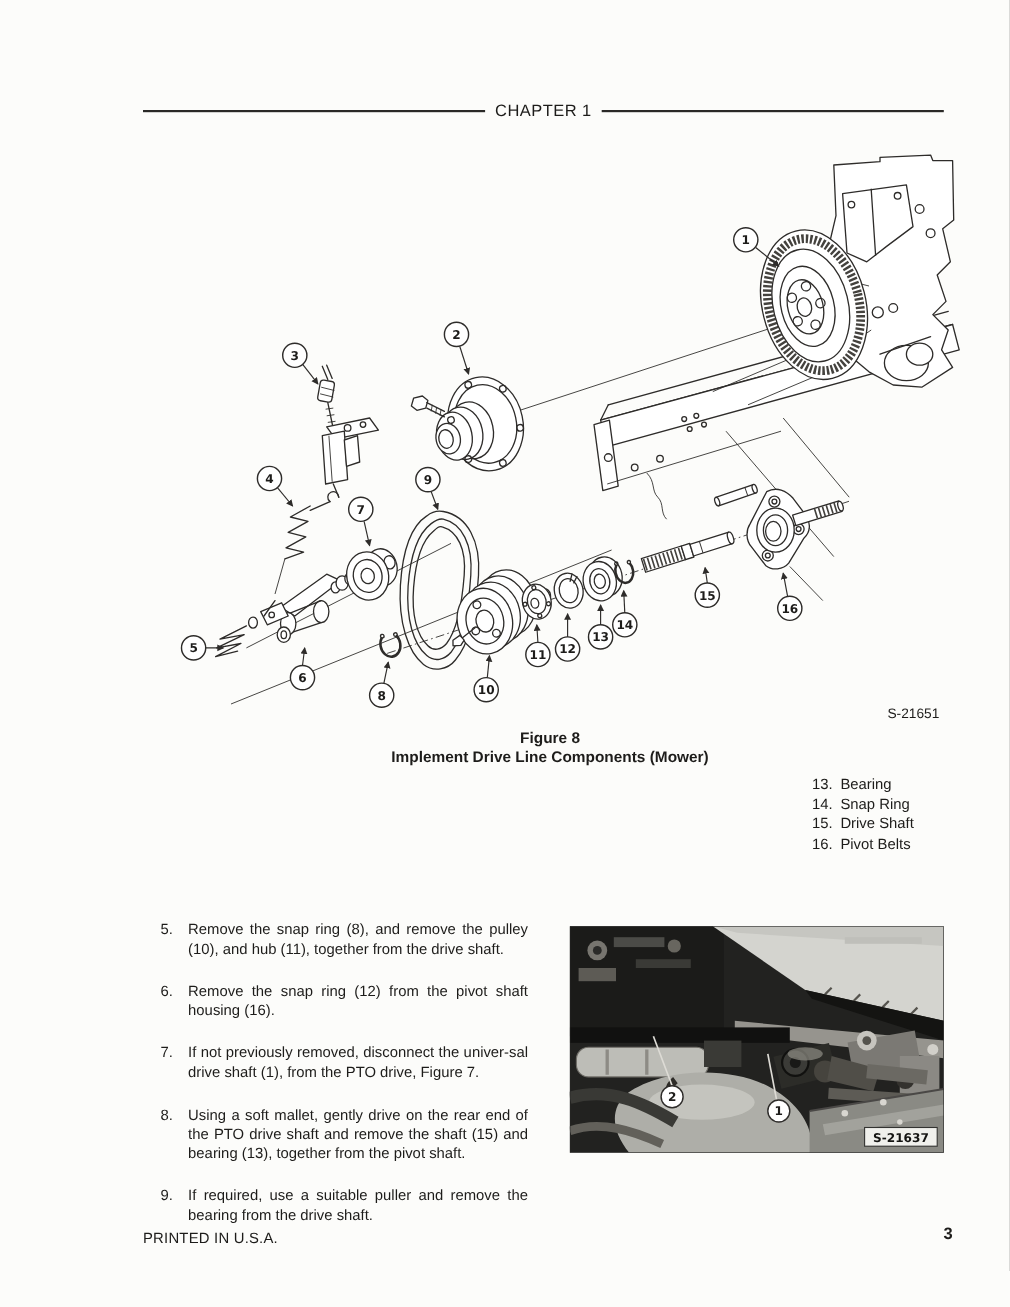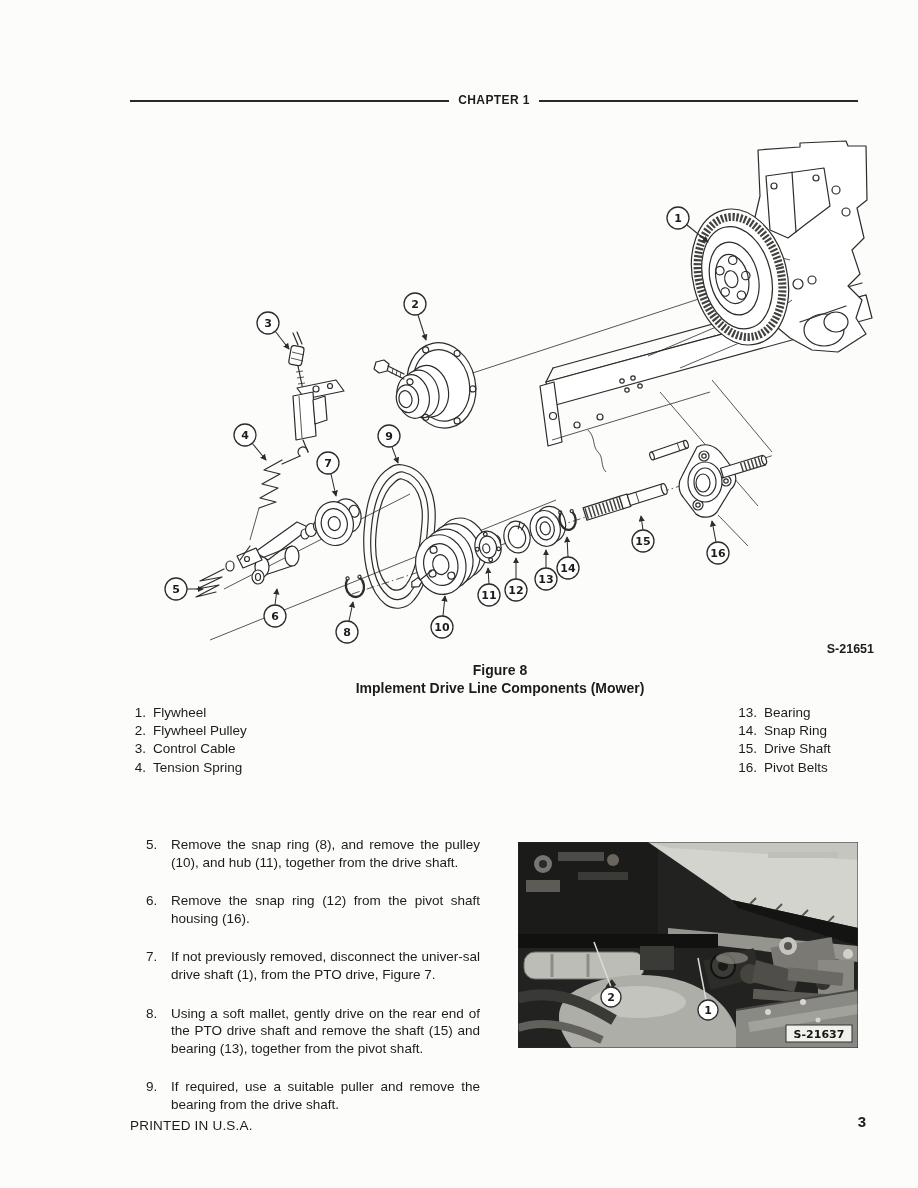--- a/index.html
+++ b/index.html
@@ -2,25 +2,25 @@
 <html><head>
 <meta charset="utf-8">
 <style>
   html,body{margin:0;padding:0;background:#9a9a98;}
   .page{position:relative;width:918px;height:1188px;margin:0 auto;background:#fcfcfa;
         font-family:"Liberation Sans",sans-serif;color:#1d1c1a;overflow:hidden;}
 
   
   .chapter{position:absolute;left:130px;right:60px;top:92px;display:flex;align-items:center;height:16px;}
   .rule{flex:1;border-top:2px solid #2a2927;margin-top:1px;}
-  .chapter-title{font-size:12px;font-weight:700;margin:0 9px;letter-spacing:.4px;white-space:nowrap;}
+  .chapter-title{font-size:15px;font-weight:400;margin:0 9px;letter-spacing:.4px;white-space:nowrap;}
 
   
   .fig6-svg{position:absolute;left:130px;top:130px;}
-  .fig6-ref{position:absolute;right:44px;top:642px;font-size:12.5px;font-weight:700;}
+  .fig6-ref{position:absolute;right:64px;top:642px;font-size:12.5px;font-weight:400;}
   .fig6-cap{position:absolute;left:130px;width:740px;top:661px;text-align:center;
             font-weight:700;font-size:14px;line-height:18px;}
   .parts-col{position:absolute;top:704px;font-size:13.5px;line-height:18.2px;white-space:nowrap;}
   .parts-col .part{display:block;}
   .pnum{display:inline-block;width:26px;text-align:right;}
   .plabel{margin-left:7px;}
   .col1{left:120px;} .col2{left:332px;} .col3{left:562px;} .col4{left:731px;}
 
   
   .instructions{position:absolute;left:146px;top:836px;width:334px;font-size:13.5px;line-height:17.6px;}
@@ -382,26 +382,20 @@
     </g>
   </svg>
 
   <div class="fig6-ref">S-21651</div>
 
   <div class="fig6-cap">
     <div>Figure 8</div>
     <div>Implement Drive Line Components (Mower)</div>
   </div>
 
-  <div class="parts-col col1">
-    <span class="part"><span class="pnum">1.</span><span class="plabel">Flywheel</span></span>
-    <span class="part"><span class="pnum">2.</span><span class="plabel">Flywheel Pulley</span></span>
-    <span class="part"><span class="pnum">3.</span><span class="plabel">Control Cable</span></span>
-    <span class="part"><span class="pnum">4.</span><span class="plabel">Tension Spring</span></span>
-  </div>
   <div class="parts-col col4">
     <span class="part"><span class="pnum">13.</span><span class="plabel">Bearing</span></span>
     <span class="part"><span class="pnum">14.</span><span class="plabel">Snap Ring</span></span>
     <span class="part"><span class="pnum">15.</span><span class="plabel">Drive Shaft</span></span>
     <span class="part"><span class="pnum">16.</span><span class="plabel">Pivot Belts</span></span>
   </div>
 
   <div class="instructions">
     <div class="instr">
       <span class="inum">5.</span>

